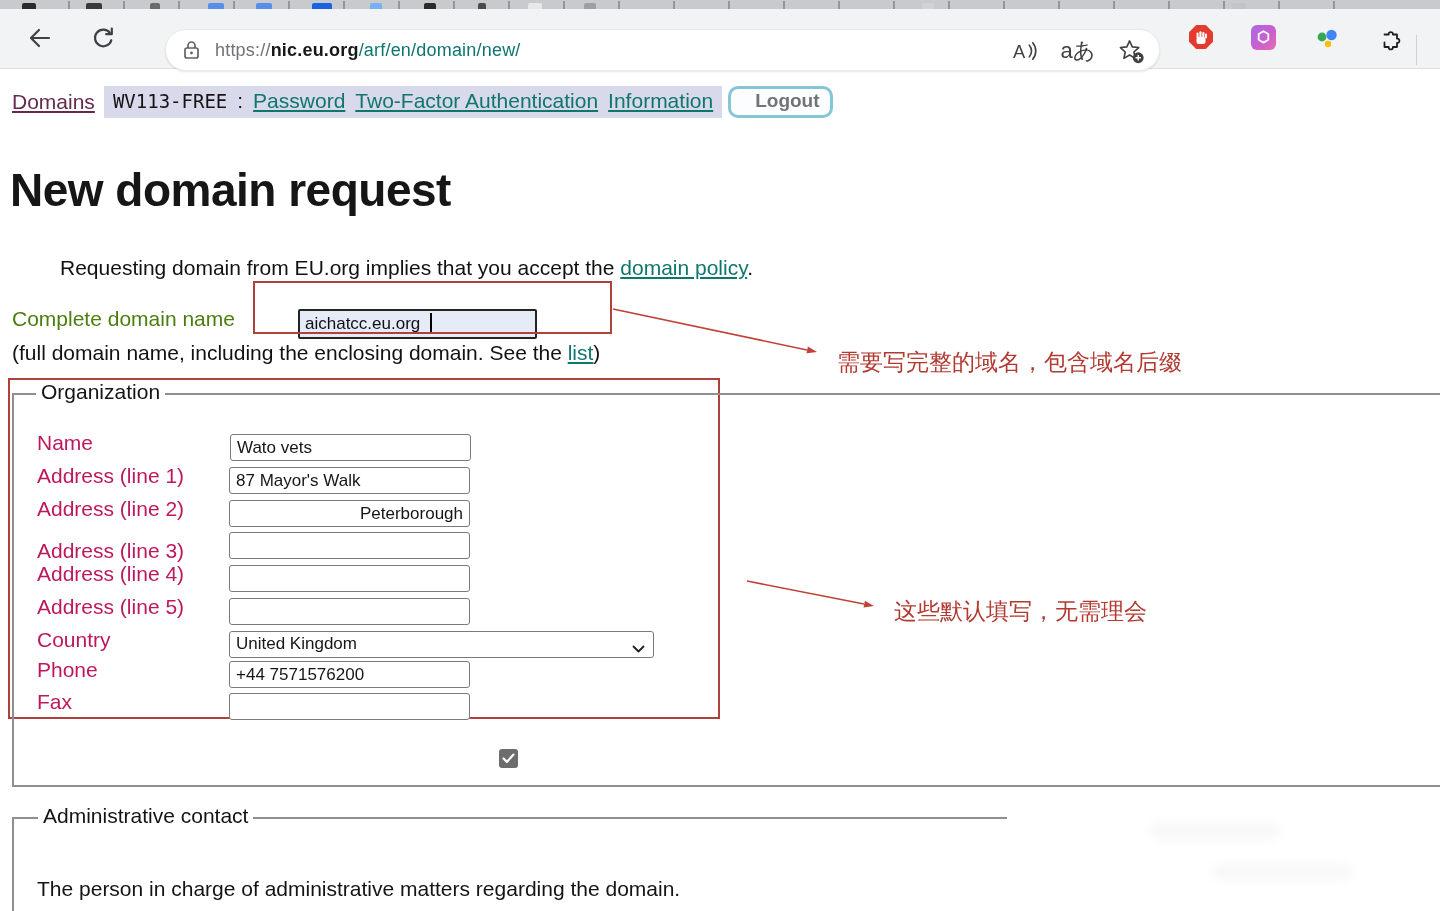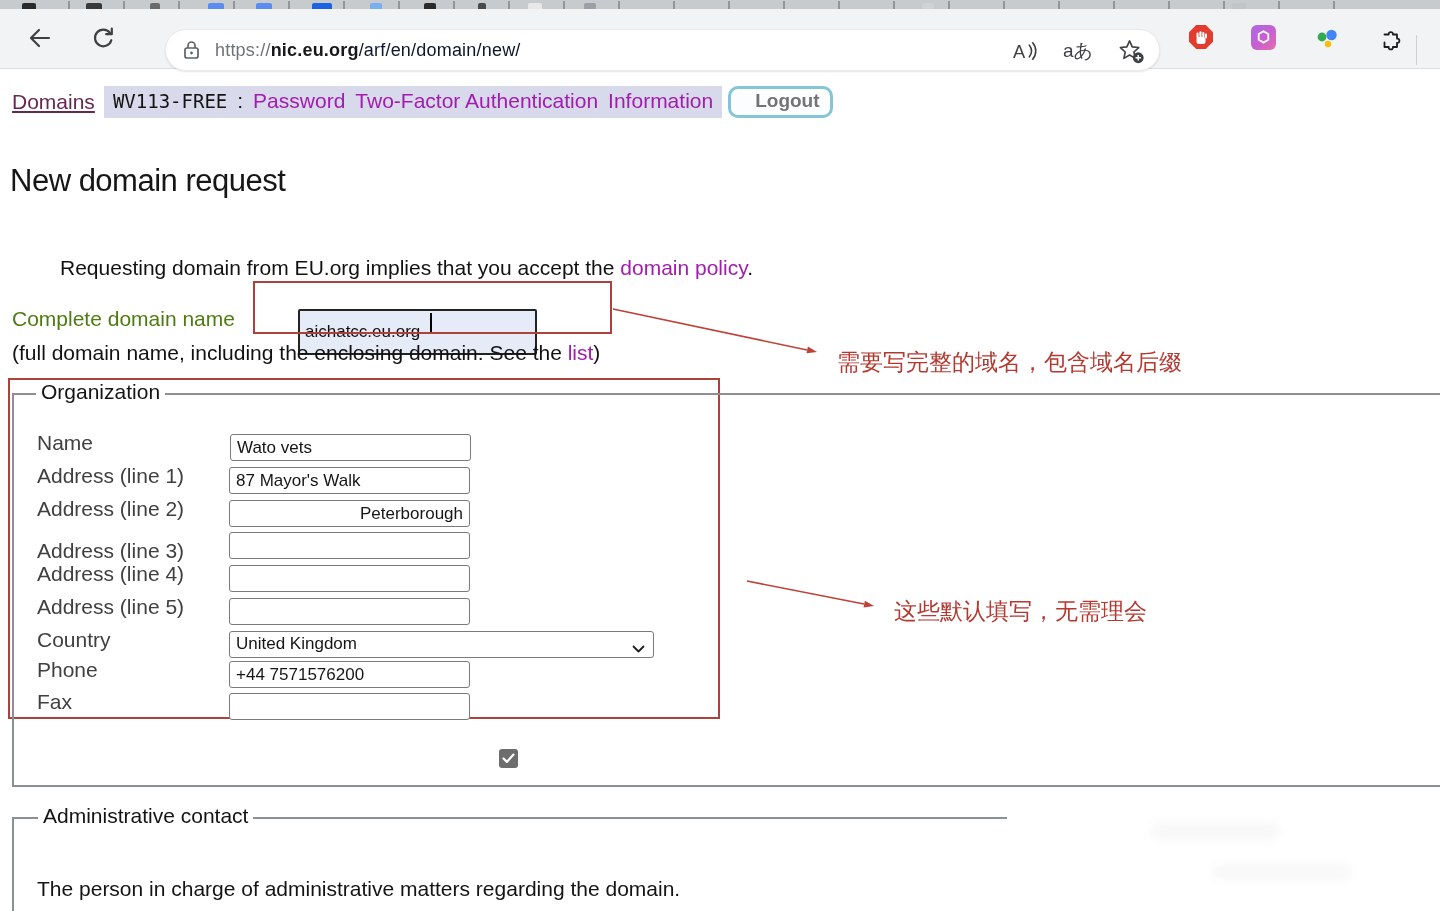--- a/index.html
+++ b/index.html
@@ -10,49 +10,49 @@
   .tabstrip { position:absolute; left:0; top:0; width:1440px; height:9px; background:#c8cbce; }
   .tabstrip .frag { position:absolute; top:3px; height:6px; border-radius:2px 2px 0 0; }
   .tabstrip .sep  { position:absolute; top:1px; width:2px; height:8px; background:#93969a; }
   .toolbar { position:absolute; left:0; top:9px; width:1440px; height:60px; background:#f1f3f4; border-bottom:1px solid #dcdedf; }
   .tbtn { position:absolute; width:34px; height:34px; top:12px; display:flex; align-items:center; justify-content:center; border-radius:6px; cursor:pointer; }
   .addressbar { position:absolute; left:165px; top:20px; width:995px; height:42px; background:#fff; border:1px solid #ebebeb; border-radius:21px; box-shadow:0 1px 2px rgba(0,0,0,.10); display:flex; align-items:center; }
   .lockwrap { margin-left:16px; display:flex; align-items:center; }
   .urltext { margin-left:14px; font-size:18px; letter-spacing:.2px; white-space:nowrap; }
   .url-scheme { color:#6f7276; }
   .url-host { color:#17181a; font-weight:600; }
-  .url-path { color:#0f172a; }
+  .url-path { color:#0f766e; }
   .pillicons { position:absolute; right:14px; top:0; height:42px; display:flex; align-items:center; gap:22px; }
   .extrow { position:absolute; top:16px; display:flex; align-items:center; }
   .extbtn { width:27px; height:27px; display:flex; align-items:center; justify-content:center; cursor:pointer; }
   .vdiv { position:absolute; left:1416px; top:26px; width:1px; height:30px; background:#cfd1d3; }
   .adblock { width:24px; height:24px; background:#e33b2e; clip-path:polygon(30% 0,70% 0,100% 30%,100% 70%,70% 100%,30% 100%,0 70%,0 30%); display:flex; align-items:center; justify-content:center; }
   .gpt { width:25px; height:25px; border-radius:6px; background:linear-gradient(135deg,#a96ae6 0%,#c95fd0 55%,#e86fae 100%); display:flex; align-items:center; justify-content:center; }
 
   
   .navrow { position:absolute; left:12px; top:85px; height:33px; display:flex; align-items:center; font-size:21px; }
   a.vlink { color:#66294f; text-decoration:underline; cursor:pointer; }
-  a.blink { color:#a21caf; cursor:pointer; }
+  a.blink { color:#0f766e; text-decoration:underline; cursor:pointer; }
   .acctstrip { margin-left:9px; background:#d8d9ea; padding:3px 9px 5px 9px; display:flex; align-items:center; gap:10px; white-space:nowrap; }
   .acct { font-family:"DejaVu Sans Mono","Liberation Mono",monospace; font-size:19px; color:#141414; }
   .colon { color:#141414; }
   .logoutbtn { margin-left:6px; border:3px solid #84c5d6; background:#fbfdfe; color:#737373; font-weight:bold; font-size:19px; border-radius:10px; padding:1px 10px 3px 24px; cursor:pointer; font-family:inherit; }
-  h1.title { position:absolute; left:10px; top:163px; font-size:31px; font-weight:400; color:#161616; letter-spacing:-.5px; }
+  h1.title { position:absolute; left:10px; top:163px; font-size:46px; font-weight:700; color:#161616; letter-spacing:-.5px; }
   .intro { position:absolute; left:12px; top:256px; font-size:21px; color:#121212;margin-left:48px; }
   .dlabel { position:absolute; left:12px; top:307px; font-size:21px; color:#4d7c0f; }
   .dhint  { position:absolute; left:12px; top:341px; font-size:21px; color:#121212; }
-  .domaininput { position:absolute; left:298px; top:309px; width:239px; height:46px; border:2px solid #232323; border-radius:2px; background:#e6ebf8; font-size:17px; padding:0 5px; color:#111; font-family:inherit; }
+  .domaininput { position:absolute; left:298px; top:309px; width:239px; height:30px; border:2px solid #232323; border-radius:2px; background:#e6ebf8; font-size:17px; padding:0 5px; color:#111; font-family:inherit; }
   .caret { position:absolute; left:430px; top:313px; width:2px; height:21px; background:#000; }
 
   .redbox { position:absolute; border:2px solid #ae423b; }
   .cnnote { position:absolute; color:#b23a31; font-size:23px; font-family:"Liberation Serif","DejaVu Serif",serif; white-space:nowrap; }
 
   fieldset.fs { position:absolute; border:2px solid #8d9093; background:transparent; }
   .fs legend, .fslegend { position:absolute; top:-15px; left:22px; background:#fff; padding:0 5px; font-size:21px; color:#141414; }
-  .frow-label { position:absolute; font-size:21px; color:#404040; }
+  .frow-label { position:absolute; font-size:21px; color:#be185d; }
   .finput { position:absolute; height:27px; border:1px solid #7a7a7a; border-radius:3px; background:#fff; font-size:17px; padding:0 6px; color:#161616; font-family:inherit; }
   .fselect { position:absolute; height:27px; border:1px solid #7a7a7a; border-radius:3px; background:#fff; font-size:17px; padding:2px 6px; color:#161616; cursor:pointer; }
   .fselect .chev { position:absolute; right:8px; top:7px; }
   .checkbox { position:absolute; width:19px; height:19px; background:#6d6d6d; border-radius:3px; display:flex; align-items:center; justify-content:center; cursor:pointer; }
   .adminfs { position:absolute; left:12px; top:817px; width:995px; height:200px; border-top:2px solid #8d9093; border-left:2px solid #8d9093; }
   .admindesc { position:absolute; left:23px; top:58px; font-size:21px; color:#141414; }
   .smudge { position:absolute; background:rgba(120,120,120,.05); filter:blur(4px); border-radius:10px; }
   svg.overlay { position:absolute; left:0; top:0; pointer-events:none; }
 </style>
 </head>
@@ -122,21 +122,21 @@
         </svg>
       </span>
       <span class="urltext"><span class="url-scheme">https://</span><span class="url-host">nic.eu.org</span><span class="url-path">/arf/en/domain/new/</span></span>
       <span class="pillicons">
         <span class="extbtn">
           <svg width="28" height="24" viewBox="0 0 28 24">
             <text x="2" y="19" font-size="19" fill="#3f4043" font-family="Liberation Sans,sans-serif">A</text>
             <path d="M19 6 a9 9 0 0 1 0 12 M22.5 3.5 a13 13 0 0 1 0 17" stroke="#3f4043" stroke-width="1.7" fill="none" stroke-linecap="round"></path>
           </svg>
         </span>
-        <span class="extbtn" style="font-size:19px;color:#3f4043;width:36px">aあ</span>
+        <span class="extbtn" style="font-size:22px;color:#3f4043;width:36px">aあ</span>
         <span class="extbtn">
           <svg width="28" height="27" viewBox="0 0 28 27">
             <path d="M12 2.5 l2.8 6.2 6.7 .7 -5 4.6 1.4 6.6 -5.9 -3.4 -5.9 3.4 1.4 -6.6 -5 -4.6 6.7 -.7 z" stroke="#3f4043" stroke-width="1.7" fill="none" stroke-linejoin="round"></path>
             <circle cx="21" cy="20" r="5.6" fill="#3f4043"></circle>
             <path d="M21 17.2 v5.6 M18.2 20 h5.6" stroke="#fff" stroke-width="1.5"></path>
           </svg>
         </span>
       </span>
     </div>
 

